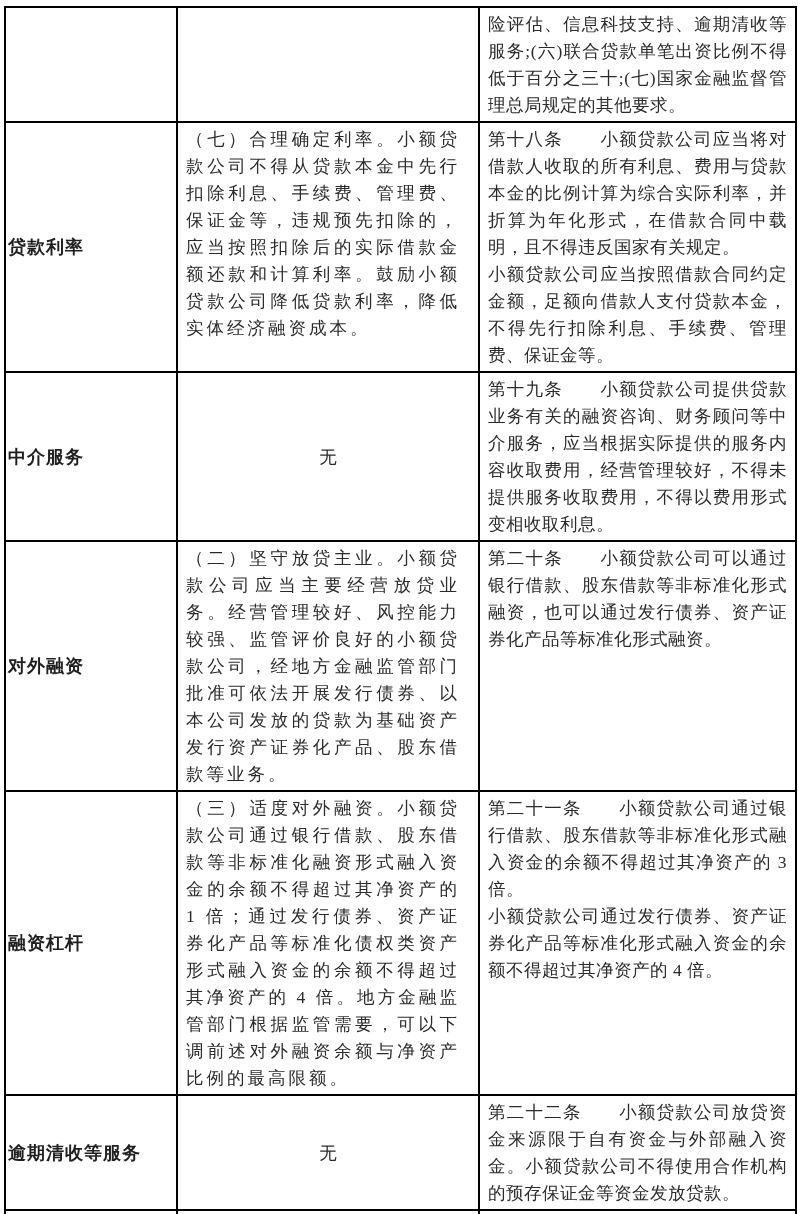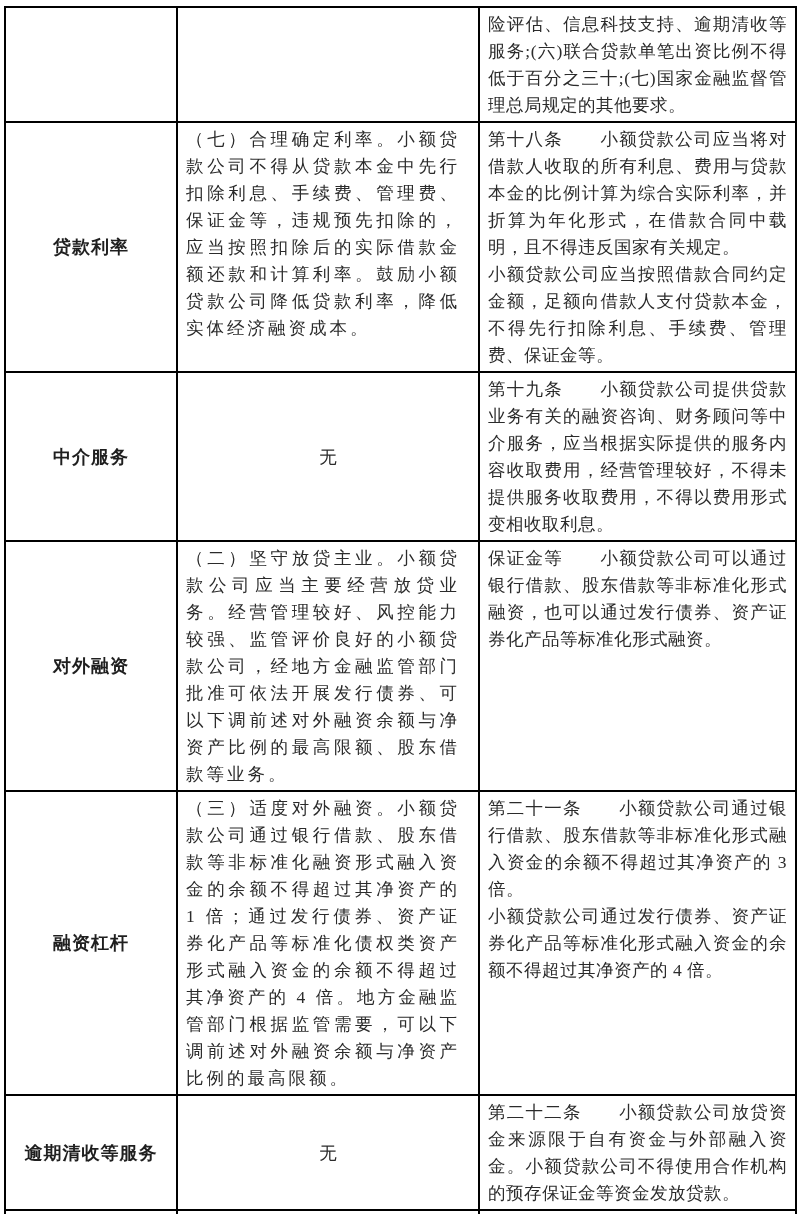--- a/index.html
+++ b/index.html
@@ -35,21 +35,20 @@
 
   tr.r1 { height: 109px; }
   tr.r2 { height: 247px; }
   tr.r3 { height: 164px; }
   tr.r4 { height: 219px; }
   tr.r5 { height: 275px; }
   tr.r6 { height: 105px; }
   tr.r7 { height: 81px;  }
 
   td.label-cell {
-    text-align: center;
     vertical-align: middle;
     font-weight: bold;
     font-size: 18px;
     letter-spacing: 1px;
     padding: 0 2px;
     color: #1f1f1f;
   }
   td.text-cell {
     vertical-align: top;
     text-align: justify;
@@ -115,24 +114,24 @@
         <td class="label-cell">中介服务</td>
         <td class="none-cell">无</td>
         <td class="text-cell right-text">
           <p>第十九条　　小额贷款公司提供贷款业务有关的融资咨询、财务顾问等中介服务，应当根据实际提供的服务内容收取费用，经营管理较好，不得未提供服务收取费用，不得以费用形式变相收取利息。</p>
         </td>
       </tr>
 
       <tr class="r4">
         <td class="label-cell">对外融资</td>
         <td class="text-cell mid-text">
-          <p>（二）坚守放贷主业。小额贷款公司应当主要经营放贷业务。经营管理较好、风控能力较强、监管评价良好的小额贷款公司，经地方金融监管部门批准可依法开展发行债券、可以下调前述对外融资余额与净资产比例的最高限额、股东借款等业务。</p>
+          <p>（二）坚守放贷主业。小额贷款公司应当主要经营放贷业务。经营管理较好、风控能力较强、监管评价良好的小额贷款公司，经地方金融监管部门批准可依法开展发行债券、以本公司发放的贷款为基础资产发行资产证券化产品、股东借款等业务。</p>
         </td>
         <td class="text-cell right-text">
-          <p>保证金等　　小额贷款公司可以通过银行借款、股东借款等非标准化形式融资，也可以通过发行债券、资产证券化产品等标准化形式融资。</p>
+          <p>第二十条　　小额贷款公司可以通过银行借款、股东借款等非标准化形式融资，也可以通过发行债券、资产证券化产品等标准化形式融资。</p>
         </td>
       </tr>
 
       <tr class="r5">
         <td class="label-cell">融资杠杆</td>
         <td class="text-cell mid-text">
           <p>（三）适度对外融资。小额贷款公司通过银行借款、股东借款等非标准化融资形式融入资金的余额不得超过其净资产的 1 倍；通过发行债券、资产证券化产品等标准化债权类资产形式融入资金的余额不得超过其净资产的 4 倍。地方金融监管部门根据监管需要，可以下调前述对外融资余额与净资产比例的最高限额。</p>
         </td>
         <td class="text-cell right-text">
           <p>第二十一条　　小额贷款公司通过银行借款、股东借款等非标准化形式融入资金的余额不得超过其净资产的 3 倍。</p>

